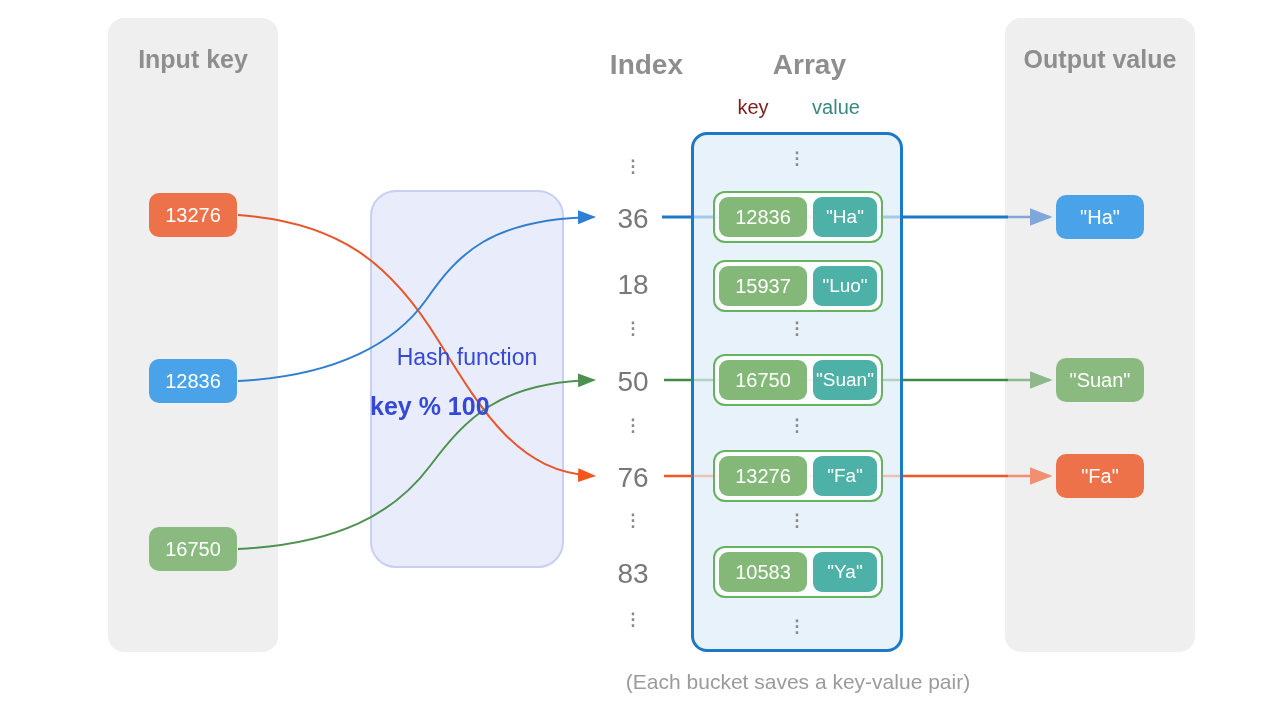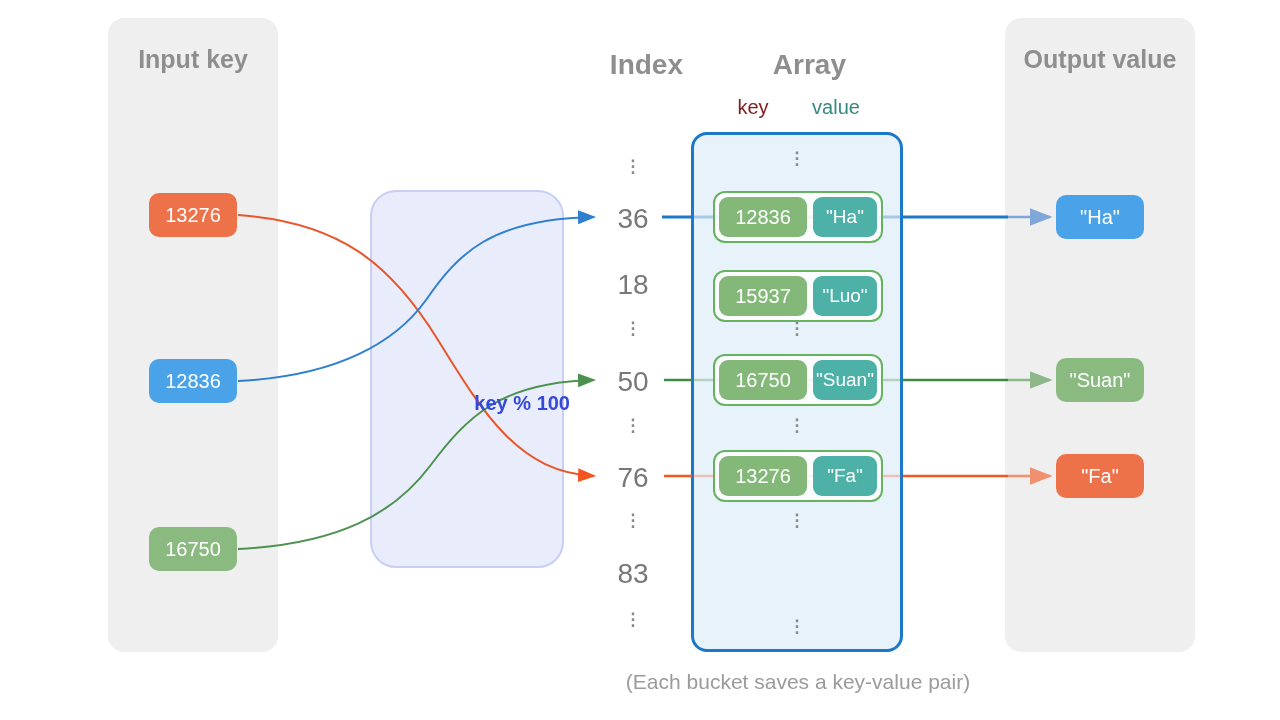--- a/index.html
+++ b/index.html
@@ -22,22 +22,22 @@
   }
   .box.orange{background:#ed7249;}
   .box.blue{background:#4aa3e9;}
   .box.green{background:#8aba80;}
   .hash-box{
     position:absolute;left:362px;top:190px;width:194px;height:378px;
     background:#e9edfb;border:2px solid #c8cff2;border-radius:26px;box-sizing:border-box;
   }
   .hash-title{position:absolute;left:362px;top:344px;width:194px;text-align:center;
     color:#3448d9;font-size:23px;}
-  .hash-formula{position:absolute;left:362px;top:392px;width:200px;text-align:right;
-    color:#3448d9;font-size:20px;font-weight:bold;}
+  .hash-formula{position:absolute;left:362px;top:392px;width:200px;text-align:left;
+    color:#3448d9;font-size:25px;font-weight:bold;}
   .idx{position:absolute;width:60px;text-align:center;color:#787878;font-size:28px;}
   .dots{position:absolute;width:60px;text-align:center;color:#8a8a8a;font-size:17px;
     font-weight:bold;line-height:1;}
   .array-container{
     position:absolute;left:683px;top:132px;width:212px;height:520px;box-sizing:border-box;
     background:#e8f2fa;border:3px solid #1b79c8;border-radius:16px;
   }
   .pair{
     position:absolute;left:705px;width:170px;height:52px;box-sizing:border-box;
     background:rgba(255,255,255,0.82);border:2px solid #67b261;border-radius:12px;
@@ -111,20 +111,21 @@
     <line x1="1000" y1="476" x2="1042" y2="476" stroke="#f0906f" stroke-width="2.5" marker-end="url(#aol)"></line>
   </svg>
 
   <div class="panel-title above" style="left:100px;top:45px;width:170px;">Input key</div>
   <div class="col-header above" style="left:575px;top:49px;width:100px;">Index</div>
   <div class="col-header above" style="left:738px;top:49px;width:100px;">Array</div>
   <div class="kv-header key above" style="left:705px;top:96px;width:80px;">key</div>
   <div class="kv-header value above" style="left:788px;top:96px;width:80px;">value</div>
   <div class="panel-title above" style="left:997px;top:45px;width:190px;">Output value</div>
 
+  <div class="hash-title above">Hash function</div>
   <div class="hash-formula above">key % 100</div>
 
   <div class="box orange above" style="left:141px;top:193px;">13276</div>
   <div class="box blue above" style="left:141px;top:359px;">12836</div>
   <div class="box green above" style="left:141px;top:527px;">16750</div>
 
   <div class="dots above" style="left:595px;top:158px;">⋮</div>
   <div class="idx above" style="left:595px;top:203px;">36</div>
   <div class="idx above" style="left:595px;top:269px;">18</div>
   <div class="dots above" style="left:595px;top:320px;">⋮</div>
@@ -138,31 +139,35 @@
   <div class="dots above" style="left:759px;top:150px;">⋮</div>
   <div class="dots above" style="left:759px;top:320px;">⋮</div>
   <div class="dots above" style="left:759px;top:417px;">⋮</div>
   <div class="dots above" style="left:759px;top:512px;">⋮</div>
   <div class="dots above" style="left:759px;top:618px;">⋮</div>
 
   <div class="pair above" style="top:191px;">
     <div class="pkey">12836</div>
     <div class="pval">"Ha"</div>
   </div>
-  <div class="pair above" style="top:270px;">
+  <div class="pair above" style="top:260px;">
     <div class="pkey">15937</div>
     <div class="pval">"Luo"</div>
   </div>
   <div class="pair above" style="top:354px;">
     <div class="pkey">16750</div>
     <div class="pval">"Suan"</div>
   </div>
   <div class="pair above" style="top:450px;">
     <div class="pkey">13276</div>
     <div class="pval">"Fa"</div>
   </div>
+  <div class="pair above" style="top:546px;">
+    <div class="pkey">10583</div>
+    <div class="pval">"Ya"</div>
+  </div>
 
   <div class="box blue out-box above" style="top:195px;">"Ha"</div>
   <div class="box green out-box above" style="top:358px;">"Suan"</div>
   <div class="box orange out-box above" style="top:454px;">"Fa"</div>
 
   <div class="caption above">(Each bucket saves a key-value pair)</div>
 </div>
 
 </body></html>

